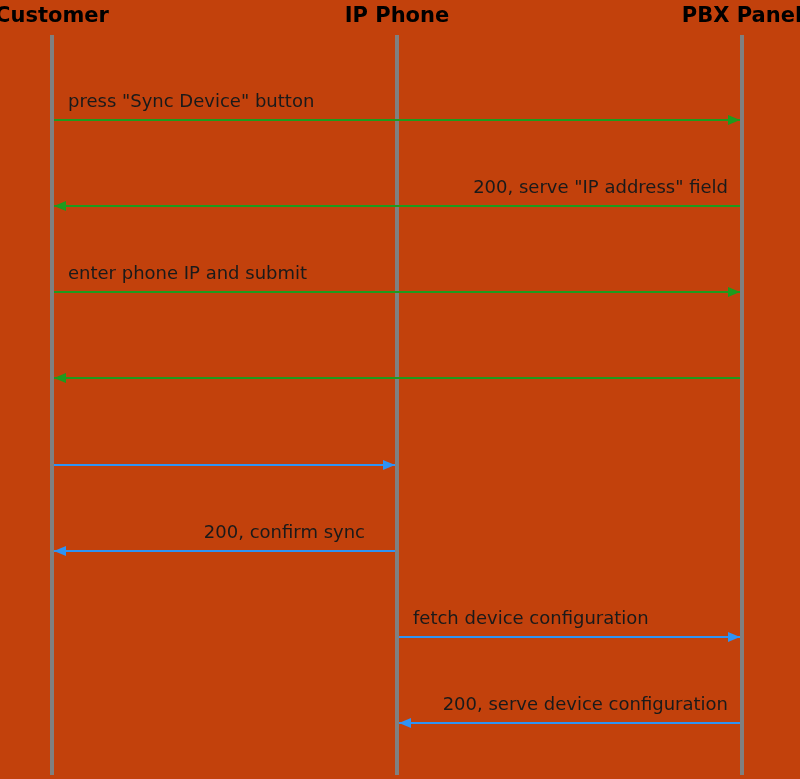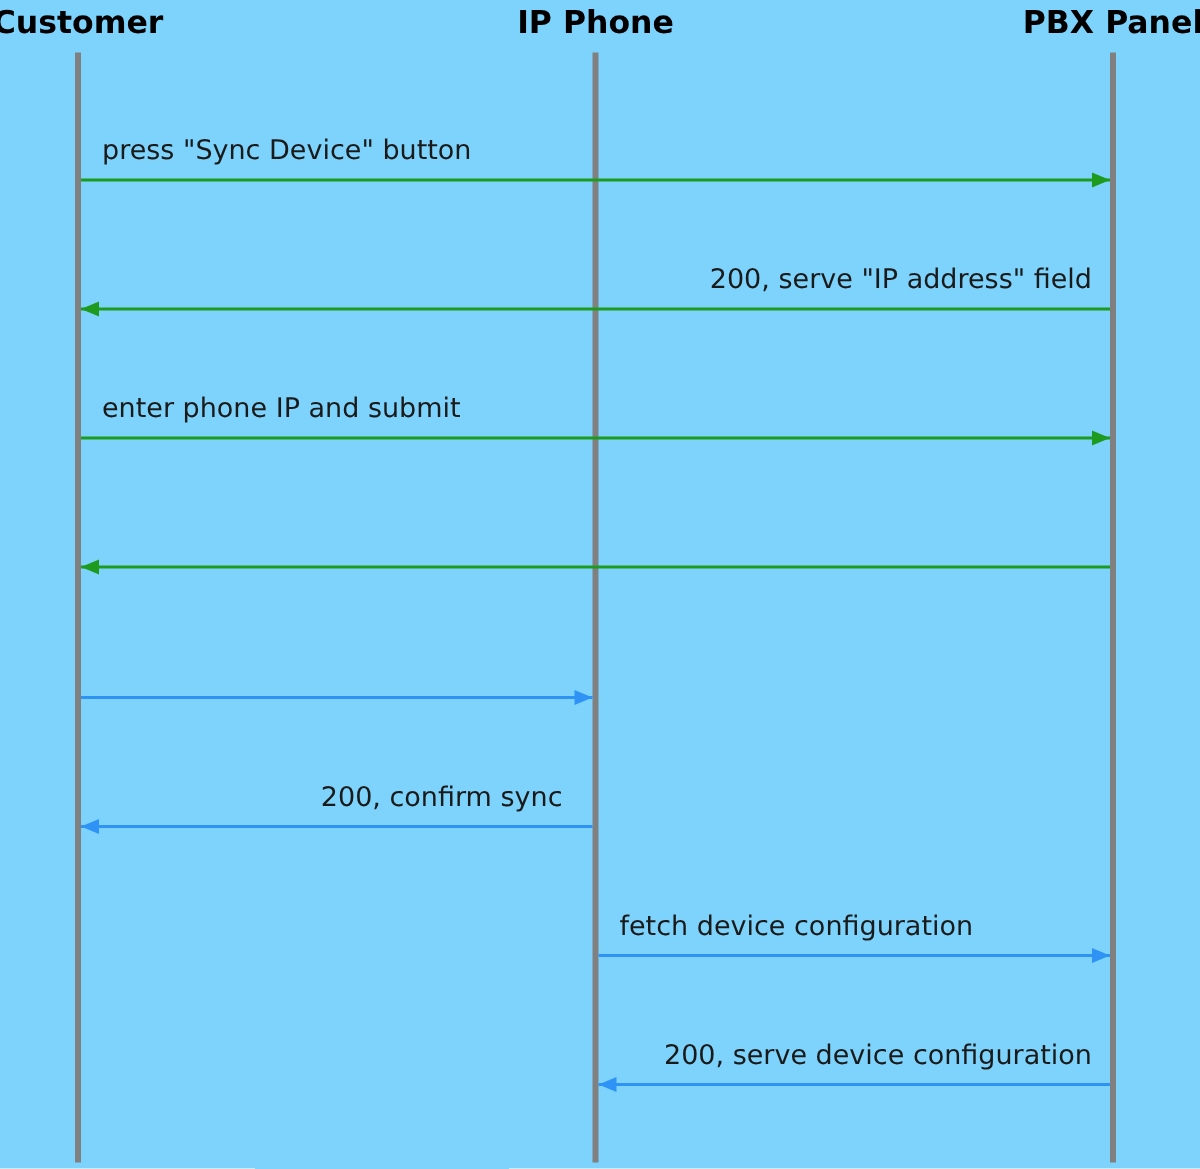--- a/index.html
+++ b/index.html
@@ -5,21 +5,21 @@
   html, body {
     margin: 0;
     padding: 0;
     background: #ffffff;
     font-family: "DejaVu Sans", "Liberation Sans", sans-serif;
   }
   #diagram {
     position: relative;
     width: 800px;
     height: 779px;
-    background: #7dd3fc;
+    background: #c2410c;
     overflow: hidden;
   }
   .actor-label {
     position: absolute;
     top: 2px;
     transform: translateX(-50%);
     font-size: 21px;
     font-weight: bold;
     color: #000000;
     white-space: nowrap;
@@ -67,21 +67,21 @@
     <div class="msg-label" style="bottom: 581px; right: 72px;">200, serve "IP address" field</div>
     <div class="msg-line" style="left: 54px; width: 686px; top: 205px; background: rgb(30, 155, 30);"></div>
     <div class="msg-head" style="top: 201px; left: 54px; border-right: 12px solid rgb(30, 155, 30);"></div>
     <div class="msg-label" style="bottom: 495px; left: 68px; margin-top: 24px;">enter phone IP and submit</div>
     <div class="msg-line" style="left: 54px; width: 686px; top: 291px; background: rgb(30, 155, 30);"></div>
     <div class="msg-head" style="top: 287px; left: 728px; border-left: 12px solid rgb(30, 155, 30);"></div>
     <div class="msg-line" style="left: 54px; width: 686px; top: 377px; background: rgb(30, 155, 30);"></div>
     <div class="msg-head" style="top: 373px; left: 54px; border-right: 12px solid rgb(30, 155, 30);"></div>
     <div class="msg-line" style="left: 54px; width: 341px; top: 464px; background: rgb(46, 147, 245);"></div>
     <div class="msg-head" style="top: 460px; left: 383px; border-left: 12px solid rgb(46, 147, 245);"></div>
-    <div class="msg-label" style="bottom: 236px; right: 425px; margin-left: 12px;">200, confirm sync</div>
+    <div class="msg-label" style="bottom: 236px; right: 435px; margin-left: 12px;">200, confirm sync</div>
     <div class="msg-line" style="left: 54px; width: 341px; top: 550px; background: rgb(46, 147, 245);"></div>
     <div class="msg-head" style="top: 546px; left: 54px; border-right: 12px solid rgb(46, 147, 245);"></div>
     <div class="msg-label" style="bottom: 150px; left: 413px;">fetch device configuration</div>
     <div class="msg-line" style="left: 399px; width: 341px; top: 636px; background: rgb(46, 147, 245);"></div>
     <div class="msg-head" style="top: 632px; left: 728px; border-left: 12px solid rgb(46, 147, 245);"></div>
     <div class="msg-label" style="bottom: 64px; right: 72px;">200, serve device configuration</div>
     <div class="msg-line" style="left: 399px; width: 341px; top: 722px; background: rgb(46, 147, 245);"></div>
     <div class="msg-head" style="top: 718px; left: 399px; border-right: 12px solid rgb(46, 147, 245);"></div>
   </div>
 

